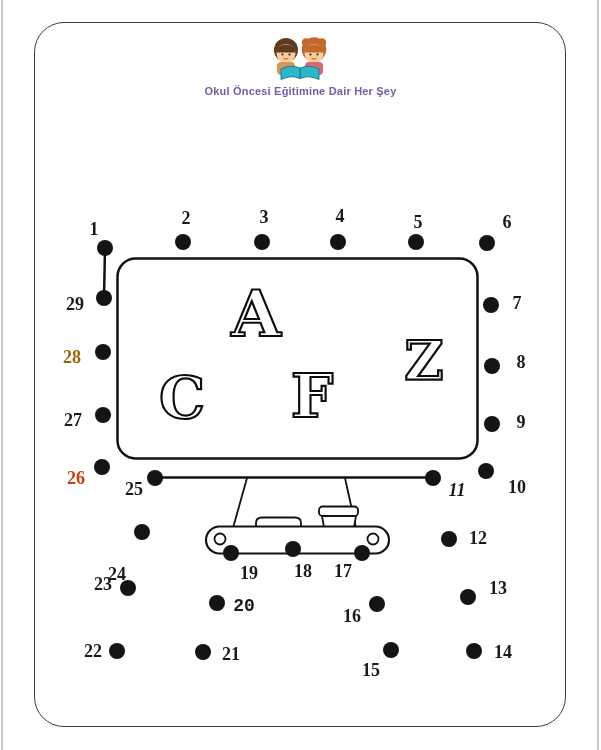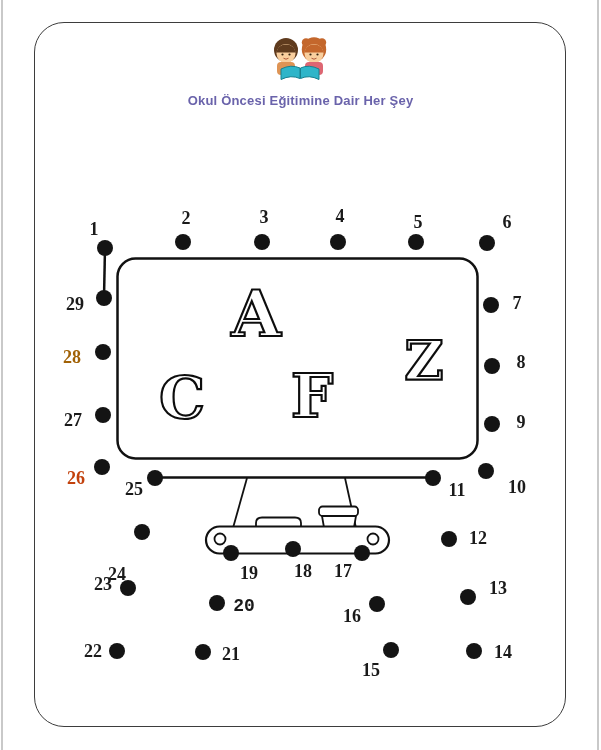--- a/index.html
+++ b/index.html
@@ -16,21 +16,21 @@
   }
   .logo{position:absolute;left:0;top:36px;width:601px;text-align:center;}
   .logo-kids{display:block;margin:0 auto;width:64px;height:46px;}
   .brand-line{
     line-height:16px;margin-top:-4px;
     font-weight:bold;font-size:16px;letter-spacing:-0.3px;
     font-family:"Liberation Sans",sans-serif;
   }
   .brand-line .small{font-size:10px;}
   .tagline{
-    margin-top:11px;font-size:13px;font-weight:bold;color:#6a63ab;
+    margin-top:3px;font-size:11px;font-weight:bold;color:#6a63ab;
     letter-spacing:0.2px;
   }
   .easel-svg{position:absolute;left:0;top:0;width:601px;height:750px;}
   .board-letter{
     fill:#ffffff;stroke:#0d0d0d;stroke-width:2.2px;
     font-family:"DejaVu Serif","Liberation Serif",serif;font-weight:bold;
     text-anchor:middle;
   }
   #dots-layer{position:absolute;left:0;top:0;width:601px;height:750px;}
   .dot{
@@ -120,21 +120,21 @@
     <div class="dot-label" style="left: 507px; top: 222px; color: rgb(26, 26, 26);">6</div>
     <div class="dot" style="left: 491px; top: 305px; background: rgb(20, 20, 20);"></div>
     <div class="dot-label" style="left: 517px; top: 303px; color: rgb(26, 26, 26);">7</div>
     <div class="dot" style="left: 492px; top: 366px; background: rgb(20, 20, 20);"></div>
     <div class="dot-label" style="left: 521px; top: 362px; color: rgb(26, 26, 26);">8</div>
     <div class="dot" style="left: 492px; top: 424px; background: rgb(20, 20, 20);"></div>
     <div class="dot-label" style="left: 521px; top: 422px; color: rgb(26, 26, 26);">9</div>
     <div class="dot" style="left: 486px; top: 471px; background: rgb(20, 20, 20);"></div>
     <div class="dot-label" style="left: 517px; top: 487px; color: rgb(26, 26, 26);">10</div>
     <div class="dot" style="left: 433px; top: 478px; background: rgb(20, 20, 20);"></div>
-    <div class="dot-label" style="left: 457px; top: 490px; color: rgb(26, 26, 26);">11</div>
+    <div class="dot-label" style="left: 457px; top: 490px; color: rgb(26, 26, 26); font-style: italic;">11</div>
     <div class="dot" style="left: 449px; top: 539px; background: rgb(20, 20, 20);"></div>
     <div class="dot-label" style="left: 478px; top: 538px; color: rgb(26, 26, 26);">12</div>
     <div class="dot" style="left: 468px; top: 597px; background: rgb(20, 20, 20);"></div>
     <div class="dot-label" style="left: 498px; top: 588px; color: rgb(26, 26, 26);">13</div>
     <div class="dot" style="left: 474px; top: 651px; background: rgb(20, 20, 20);"></div>
     <div class="dot-label" style="left: 503px; top: 652px; color: rgb(26, 26, 26);">14</div>
     <div class="dot" style="left: 391px; top: 650px; background: rgb(20, 20, 20);"></div>
     <div class="dot-label" style="left: 371px; top: 670px; color: rgb(26, 26, 26);">15</div>
     <div class="dot" style="left: 377px; top: 604px; background: rgb(20, 20, 20);"></div>
     <div class="dot-label" style="left: 352px; top: 616px; color: rgb(26, 26, 26);">16</div>

